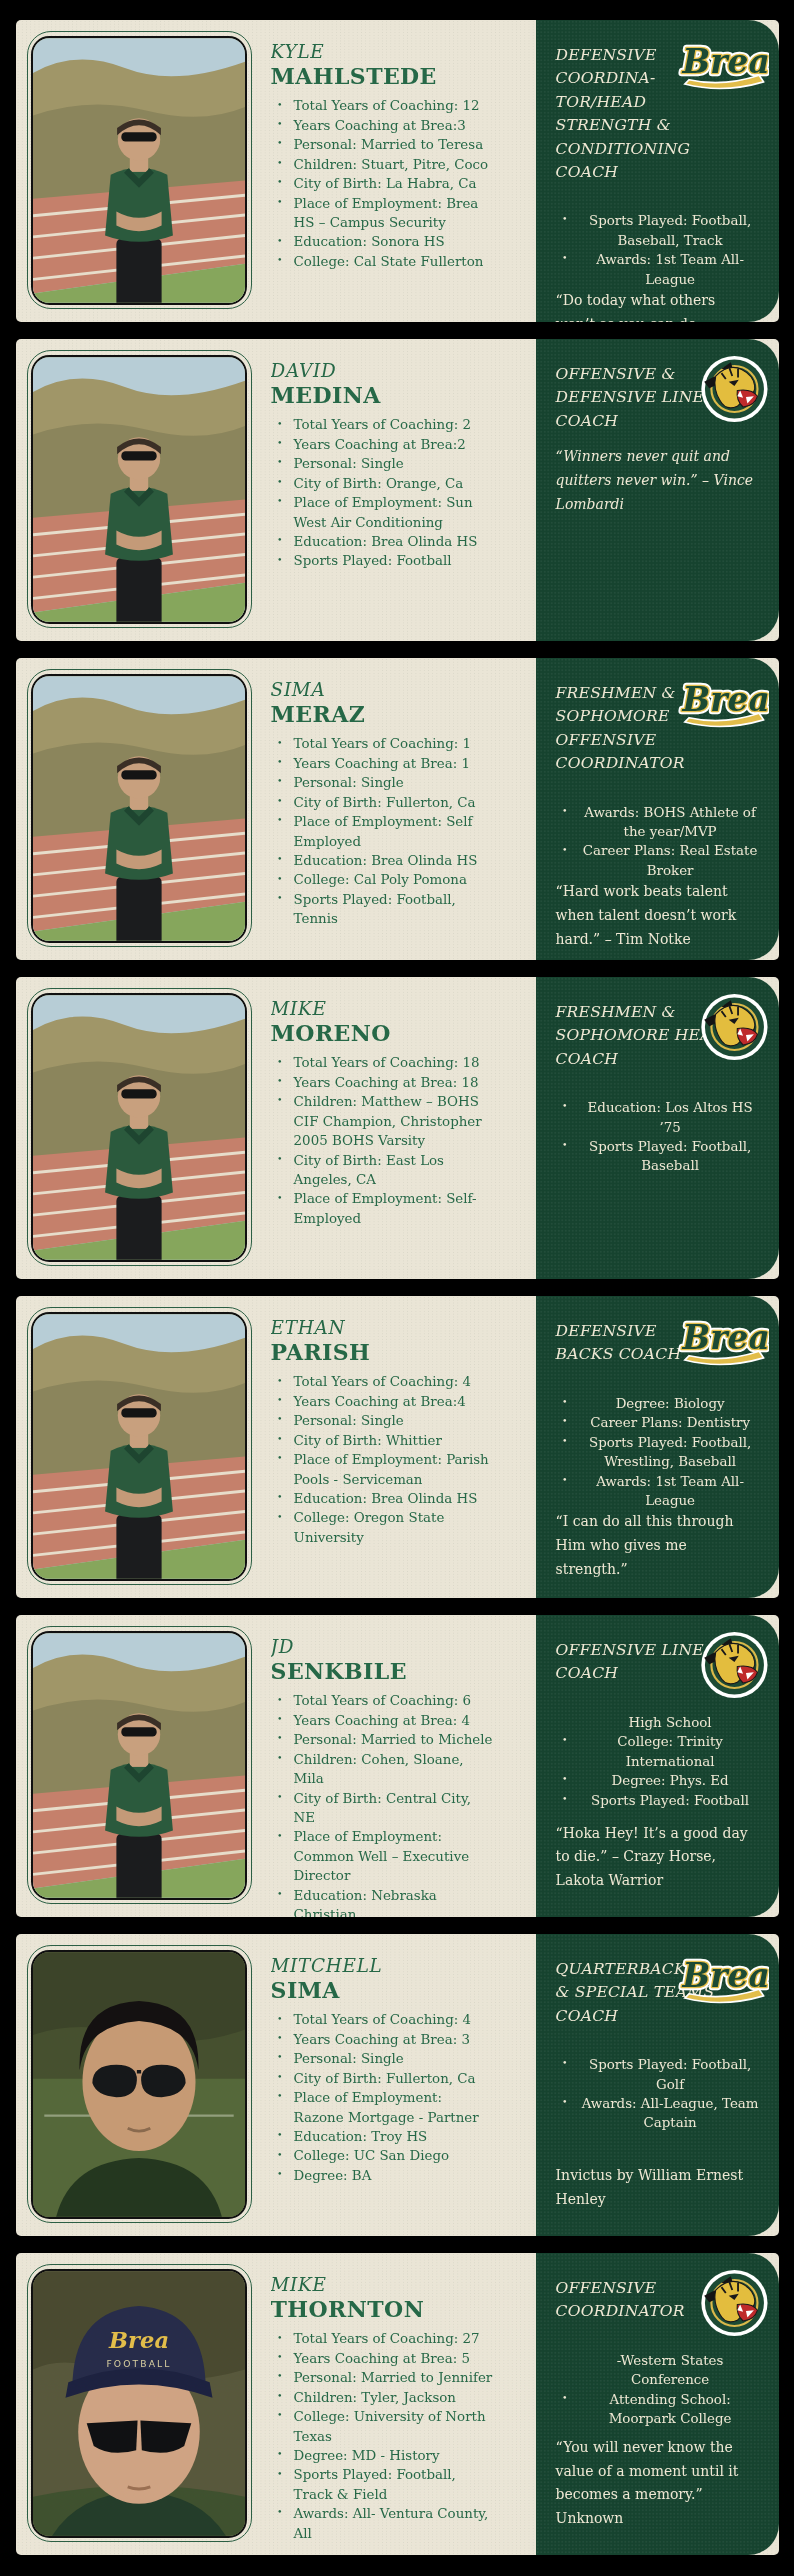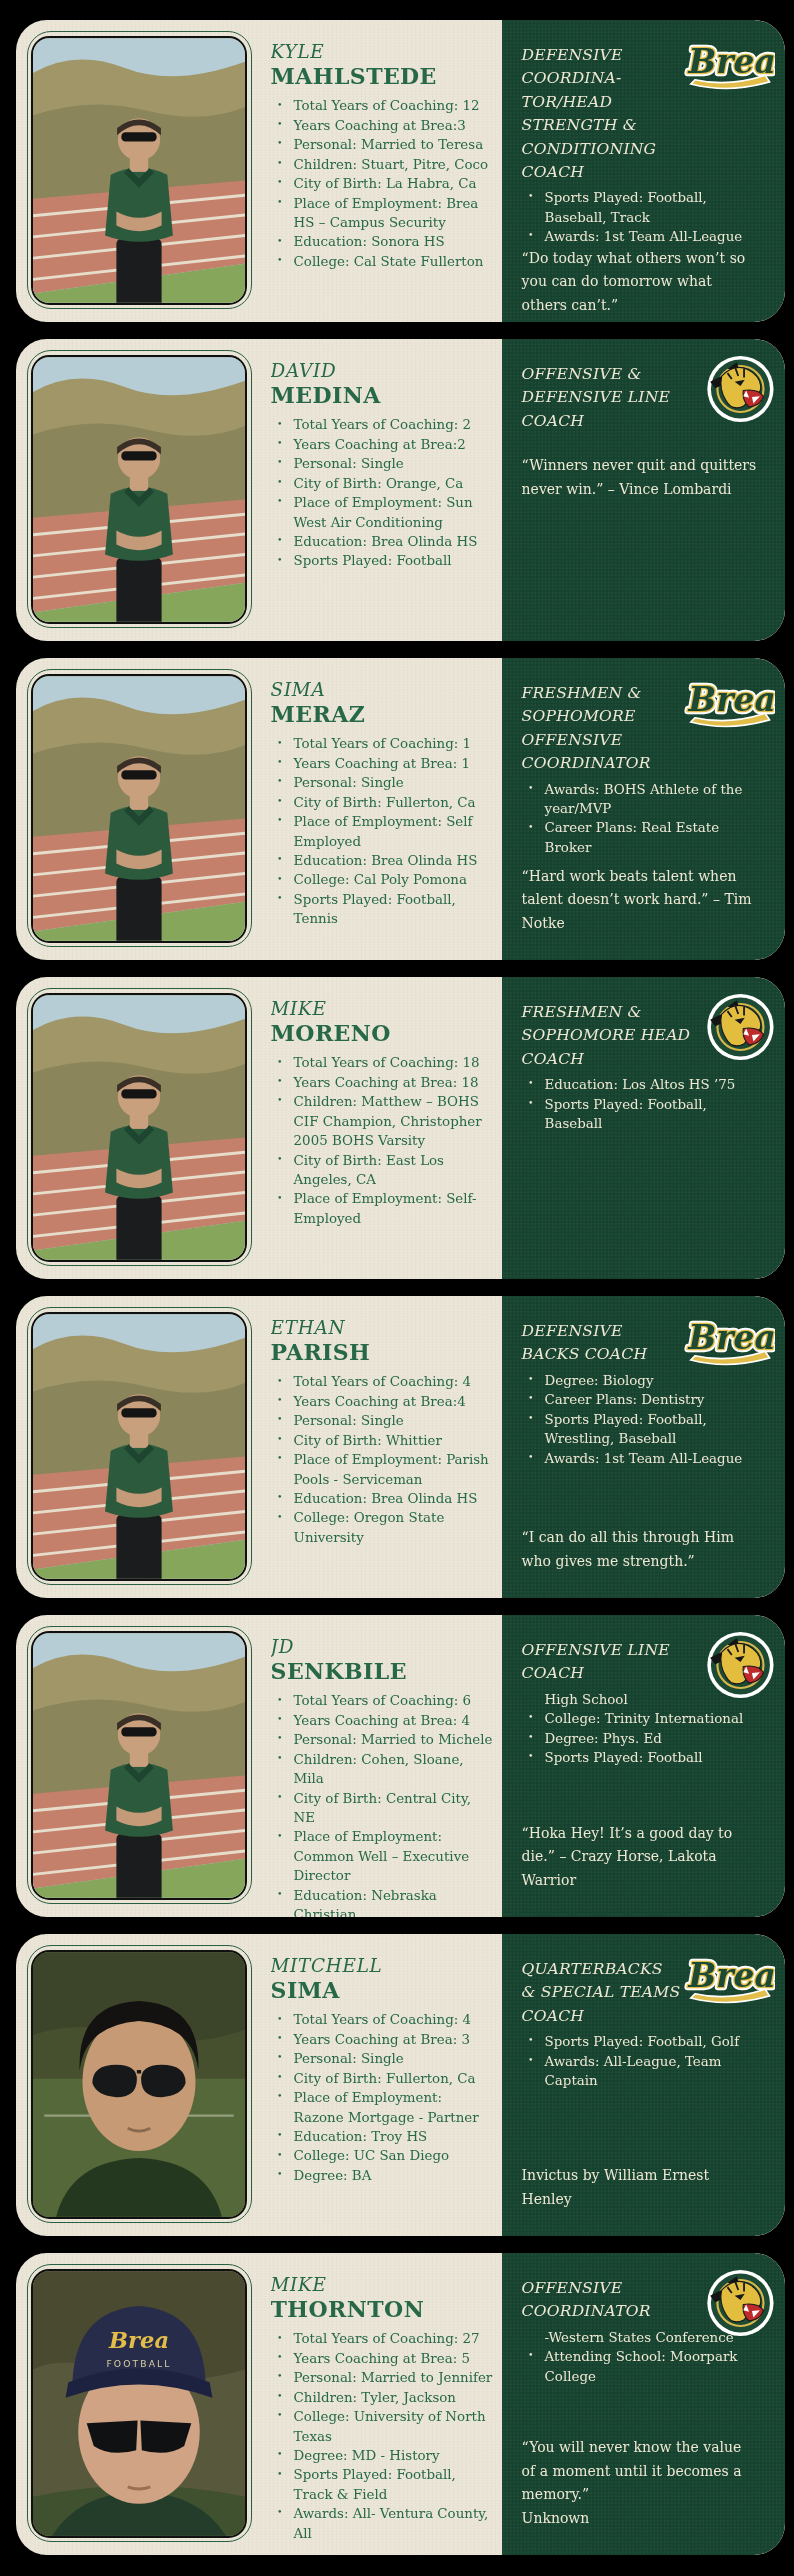--- a/index.html
+++ b/index.html
@@ -9,26 +9,25 @@
     background:#000000;
     padding:20px 15.6px;
     box-sizing:border-box;
     font-family:"DejaVu Serif","Liberation Serif",serif;
   }
   .card{
     position:relative;
     width:763px;
     height:302px;
     margin:0 0 17px 0;
-    border-radius:31px;
+    border-radius:5px;
     overflow:hidden;
     background-color:#eae5d6;
     background-image:radial-gradient(rgba(96,112,96,0.13) 0.7px, transparent 0.8px);
     background-size:4.2px 2.8px;
-    padding-left:6px;
   }
   .card:last-child{margin-bottom:0;}
   .photo-frame{
     position:absolute;
     left:11.3px; top:11.3px;
     width:225px; height:278px;
     border:1.4px solid #2b5f44;
     border-radius:24px;
     padding:3.5px;
     box-sizing:border-box;
@@ -76,21 +75,21 @@
   .details li::before{
     content:"•";
     position:absolute;
     left:6.4px; top:.12em;
     font-size:.7em;
   }
   .details li.cont::before{content:"";}
   .panel{
     position:absolute;
     right:0; top:0;
-    width:283px; height:100%;
+    width:243px; height:100%;
     box-sizing:border-box;
     border-radius:0 31px 31px 0;
     background-color:#16432f;
     background-image:radial-gradient(rgba(255,255,255,0.05) 0.7px, transparent 0.8px);
     background-size:3.5px 3.5px;
     color:#efe8d4;
     padding:24px 17px 24px 20px;
     display:flex;
     flex-direction:column;
   }
@@ -101,30 +100,31 @@
     line-height:1.5;
     letter-spacing:0.2px;
     margin:0;
     white-space:pre-line;
     max-width:175px;
   }
   .logo{position:absolute; top:14px; right:10px;}
   .logo.brea svg{width:93px;height:64px;display:block;}
   .logo.wildcat svg{width:72px;height:72px;display:block;}
   .extras{
-    margin-top:4px;
+    margin-top:27px;
     color:#efe8d4;
+    text-align:center;
   }
   .quote{
     margin:auto 12px 0 0;
     font-size:14px;
     line-height:1.7;
     white-space:pre-line;
   }
-  .panel.quote-high .quote{margin:21px 0 auto 0;}
+  .panel.quote-high .quote{margin:12px 0 auto 0;font-style:italic;}
   .sprites{position:absolute;width:0;height:0;overflow:hidden;}
 </style>
 </head>
 <body>
 
 <svg class="sprites" aria-hidden="true">
   <defs>
     <symbol id="portrait-track" viewBox="0 0 300 400" preserveAspectRatio="xMidYMid slice">
       <rect width="300" height="400" fill="#b7cdd6"></rect>
       <path d="M0 62 Q60 28 130 55 Q200 82 300 46 L300 250 L0 250 Z" fill="#a09668"></path>

